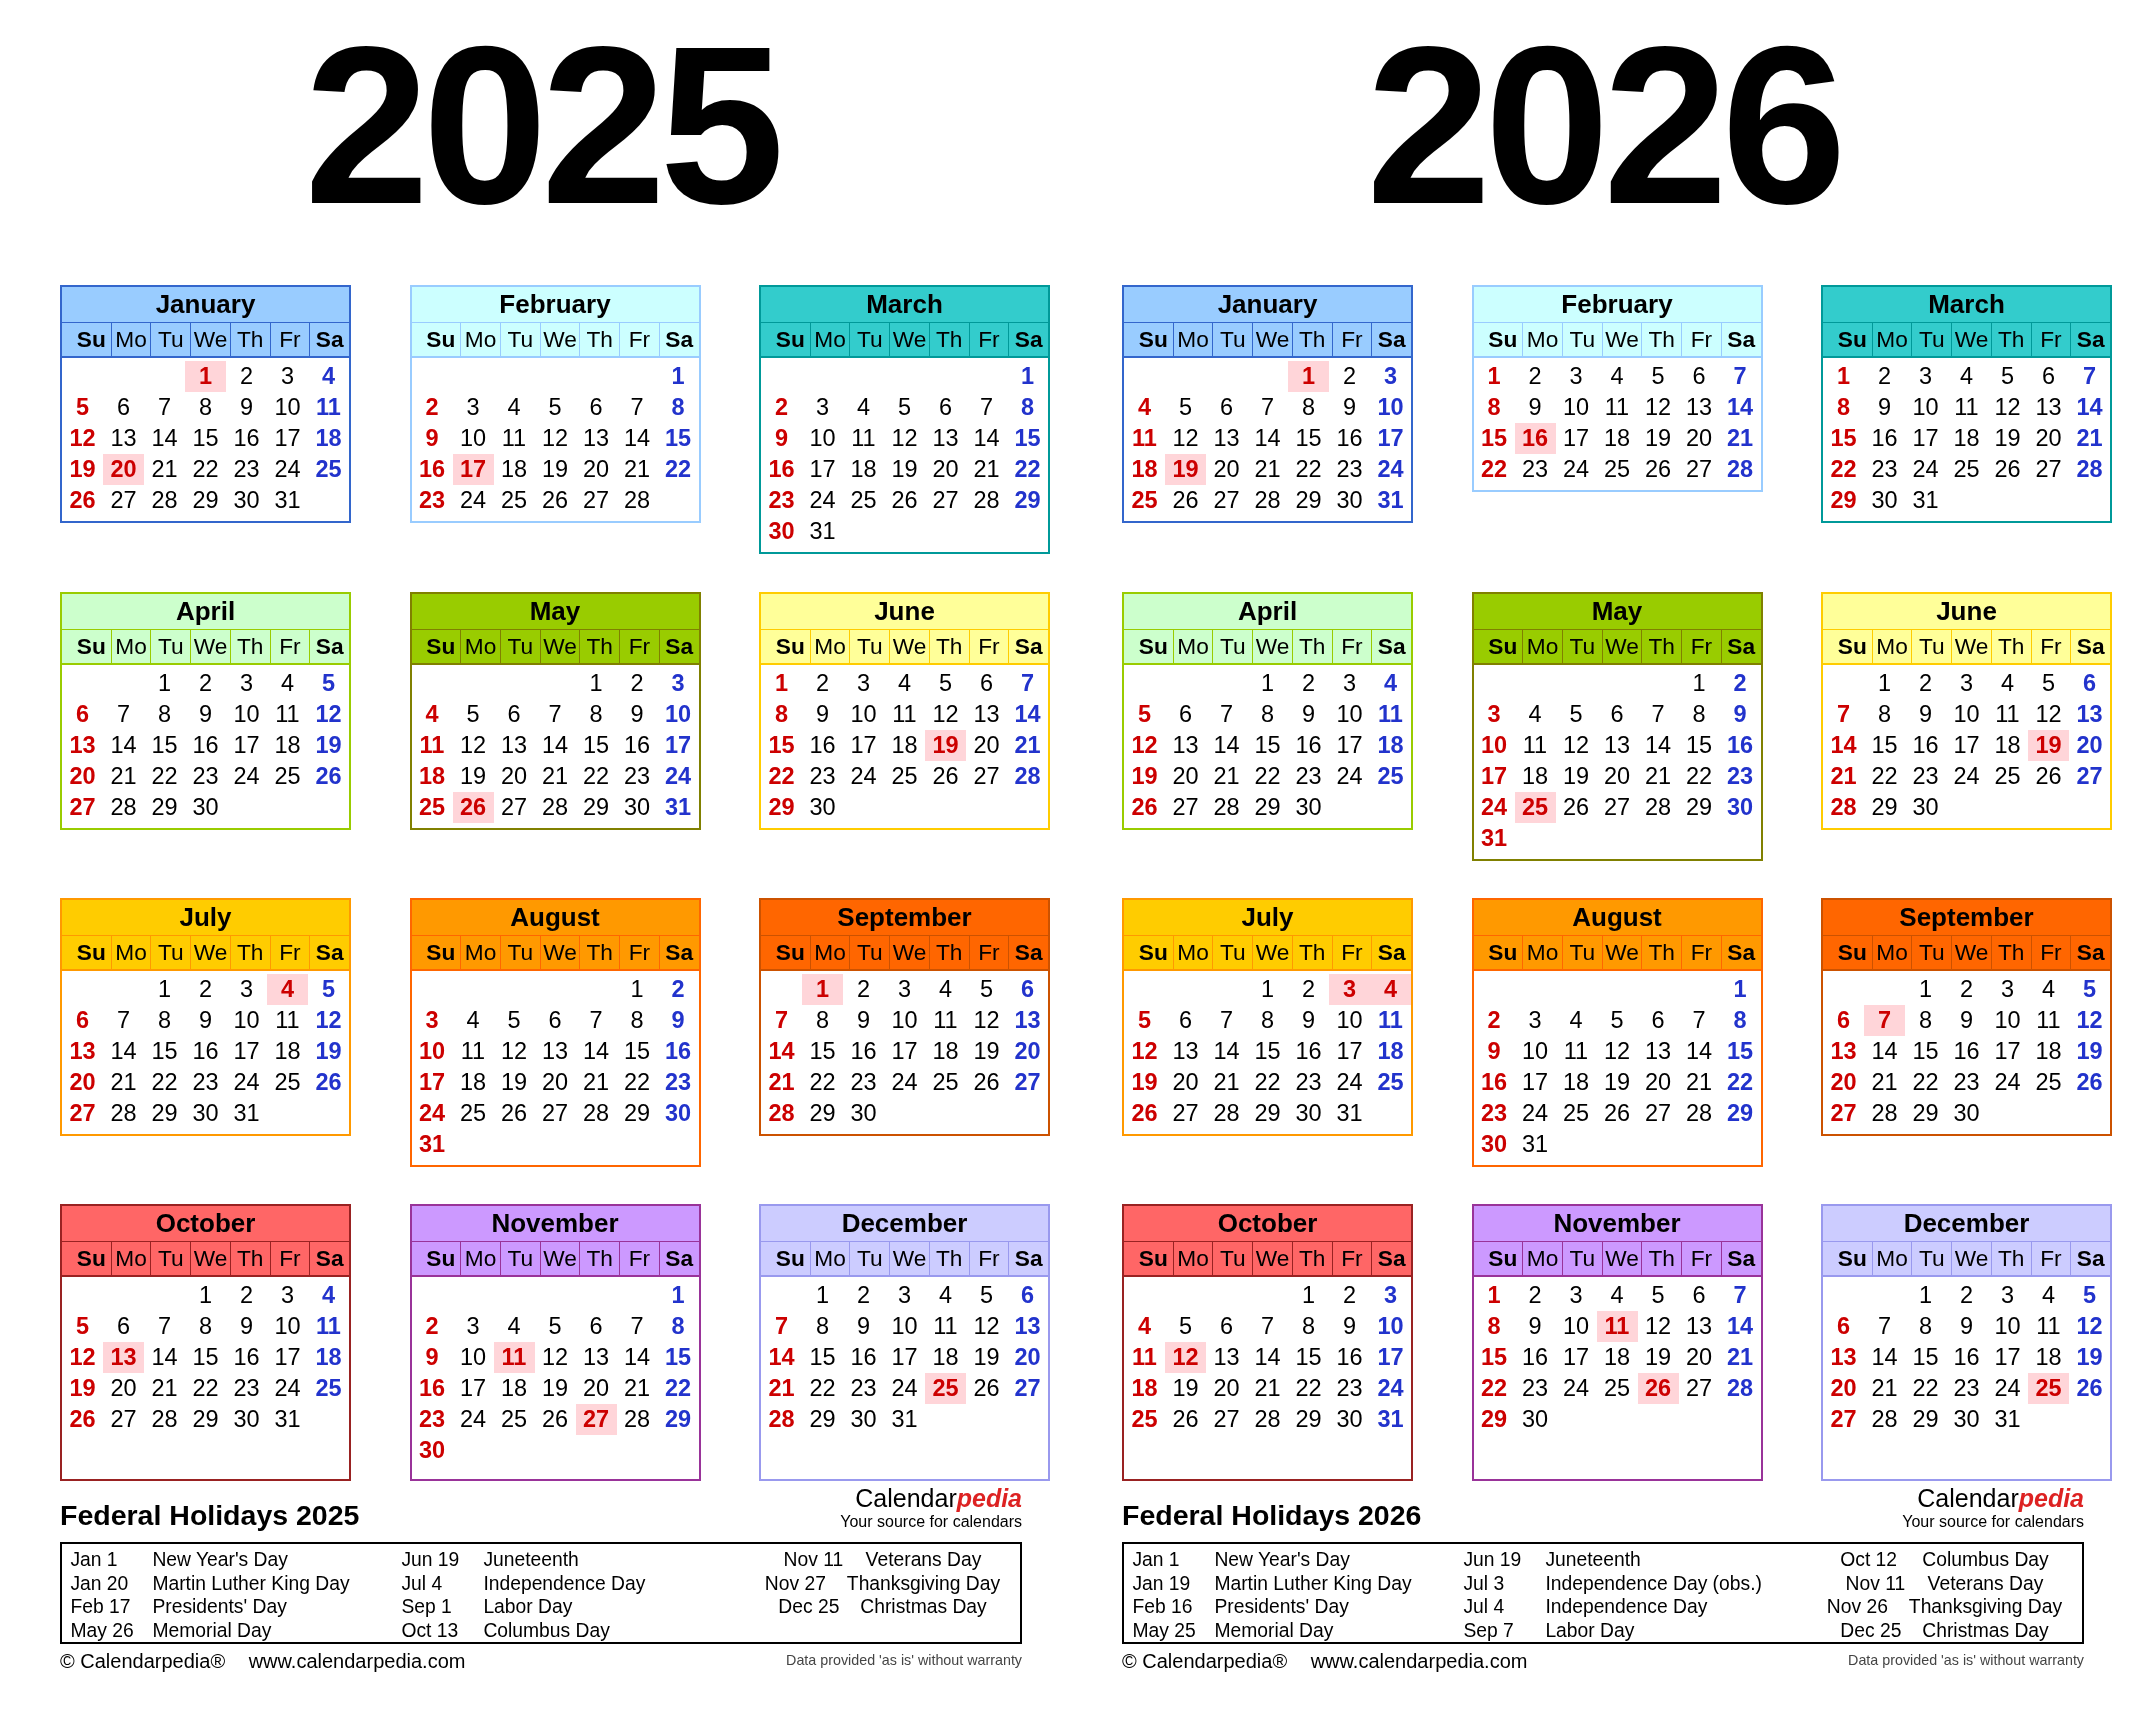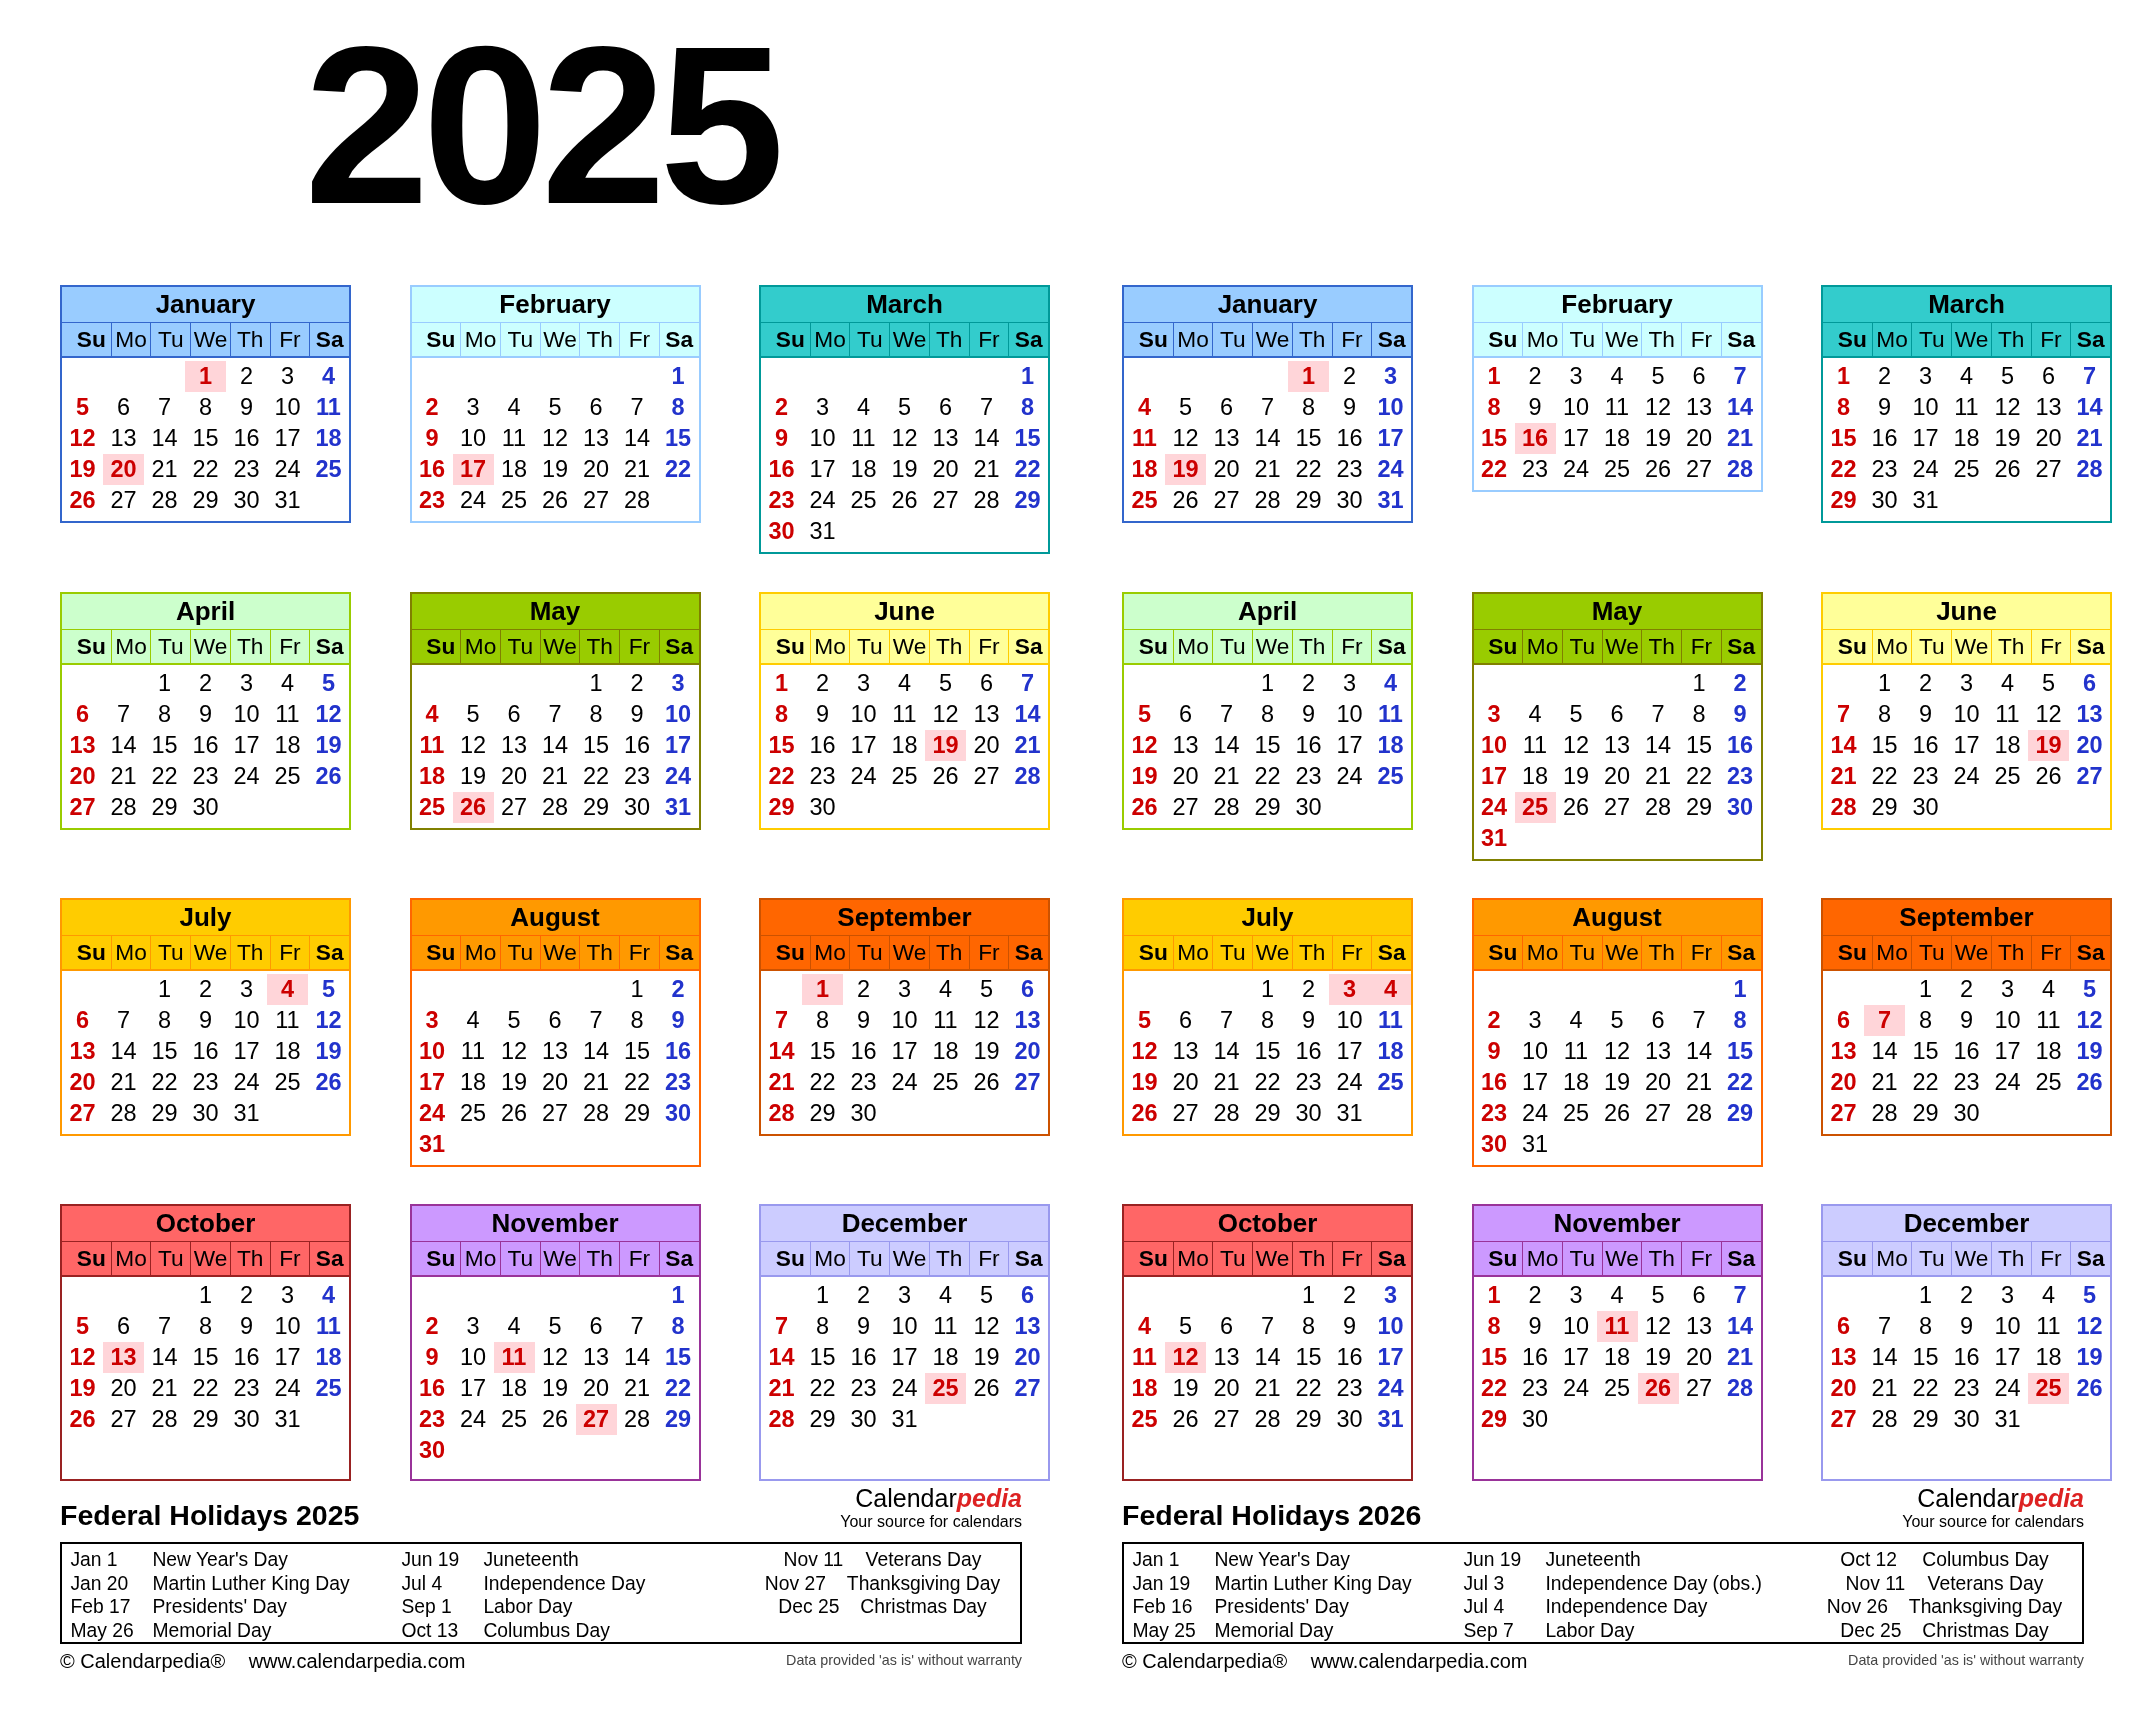--- a/index.html
+++ b/index.html
@@ -864,20 +864,21 @@
           </div>
         </div>
       </div>
     <div class="footline">
       <div class="copy"><span>© Calendarpedia®</span><span class="url">www.calendarpedia.com</span></div>
       <div class="disclaimer">Data provided 'as is' without warranty</div>
     </div>
   </div>
 
   <div class="half" id="half-1">
+    <div class="year-title">2026</div>
     <div class="months">
         <div class="month-row row-0">
           <div class="month" style="--hc: #99CCFF; --bc: #3366CC;">
             <div class="mname">January</div>
             <div class="dowrow">
               <div class="dow end">Su</div>
               <div class="dow">Mo</div>
               <div class="dow">Tu</div>
               <div class="dow">We</div>
               <div class="dow">Th</div>

